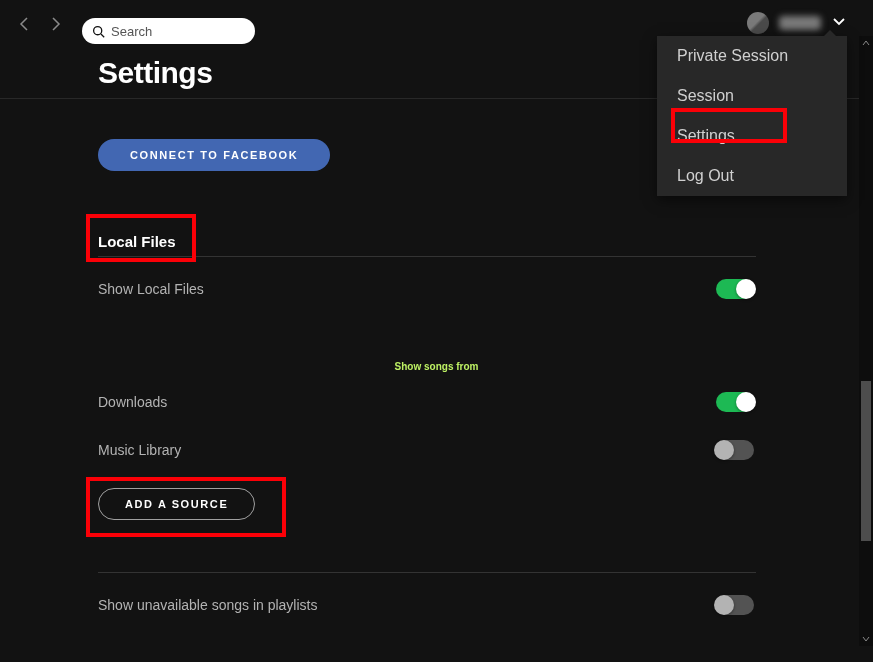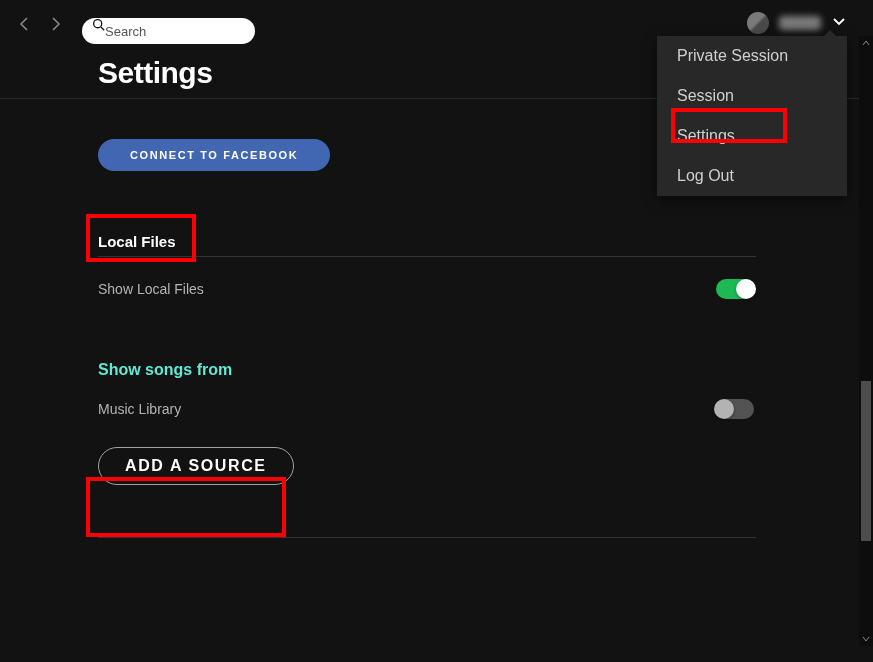--- a/index.html
+++ b/index.html
@@ -29,21 +29,23 @@
       cursor: pointer;
       display: flex;
       align-items: center;
     }
     .search-box {
       background: #fff;
       border-radius: 20px;
       height: 26px;
       width: 173px;
       display: flex;
+      align-items: center;
       padding: 0 10px;
+      gap: 6px;
       margin-top: 14px;
     }
     .search-icon { color: #121212; display: flex; }
     .search-input {
       border: none;
       outline: none;
       background: transparent;
       font-size: 13px;
       color: #333;
       width: 100%;
@@ -142,24 +144,25 @@
       border: none;
       border-radius: 22px;
       padding: 10px 32px;
       font-size: 11px;
       font-weight: 700;
       letter-spacing: 1.6px;
       cursor: pointer;
       white-space: nowrap;
     }
     .subheading {
-      color: #5eead4;
-      font-size: 16px;
+      color: #bef264;
+      font-size: 10px;
       font-weight: 700;
       margin-bottom: 20px;
+      text-align: center;
     }
     .toggle {
       width: 38px;
       height: 20px;
       border-radius: 10px;
       position: relative;
       cursor: pointer;
       margin-right: 2px;
     }
     .toggle-on { background: #1db954; }
@@ -174,21 +177,21 @@
       box-shadow: 0 1px 3px rgba(0,0,0,0.4);
     }
     .toggle-on .toggle-knob { right: -2px; }
     .toggle-off .toggle-knob { left: -2px; background: #b3b3b3; }
     .add-source-btn {
       border: 1.5px solid #a0a0a0;
       background: transparent;
       color: #fff;
       border-radius: 20px;
       padding: 9px 26px;
-      font-size: 16px;
+      font-size: 11px;
       font-weight: 700;
       letter-spacing: 1.6px;
       cursor: pointer;
     }
     .red-box {
       position: absolute;
       border: 4px solid #fb0007;
       z-index: 20;
       pointer-events: none;
     }
@@ -291,35 +294,47 @@
     <div class="row-text">Show Local Files</div>
     <div class="toggle toggle-on">
         <div class="toggle-knob"></div>
       </div>
   </div>
 
   <div class="spacer-lg"></div>
 
   <div class="subheading">Show songs from</div>
 
+  <div class="row">
+    <div class="row-text">Downloads</div>
+    <div class="toggle toggle-on">
+        <div class="toggle-knob"></div>
+      </div>
+  </div>
 
   <div class="row">
     <div class="row-text">Music Library</div>
     <div class="toggle toggle-off">
         <div class="toggle-knob"></div>
       </div>
   </div>
 
   <button class="add-source-btn">ADD A SOURCE</button>
 
   <div class="spacer-lg"></div>
   <div class="spacer-sm"></div>
 
   <hr class="section-rule">
 
+  <div class="row">
+    <div class="row-text">Show unavailable songs in playlists</div>
+    <div class="toggle toggle-off">
+        <div class="toggle-knob"></div>
+      </div>
+  </div>
 </div>
 
 <div class="red-box" style="left:671px; top:108px; width:116px; height:35px;"></div>
 <div class="red-box" style="left:86px; top:214px; width:110px; height:48px;"></div>
 <div class="red-box" style="left:86px; top:477px; width:200px; height:60px;"></div>
 
 <div class="outer-scroll">
   <div class="outer-scroll-up">
     <svg width="8" height="8" viewBox="0 0 8 8">
         <path d="M1 6 L4 2 L7 6" stroke="currentColor" stroke-width="1" fill="none"></path>

